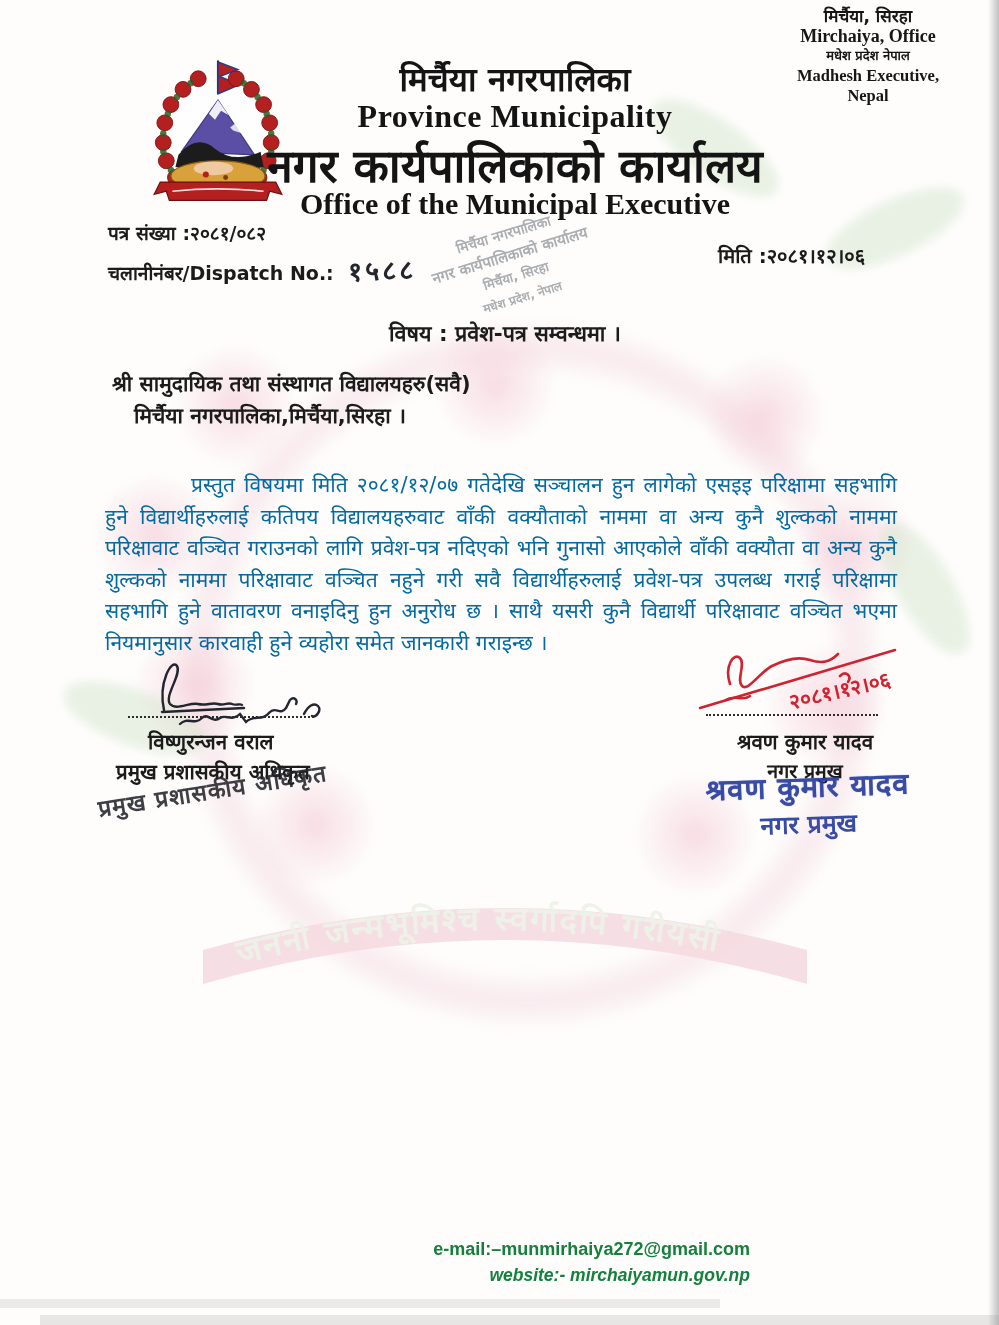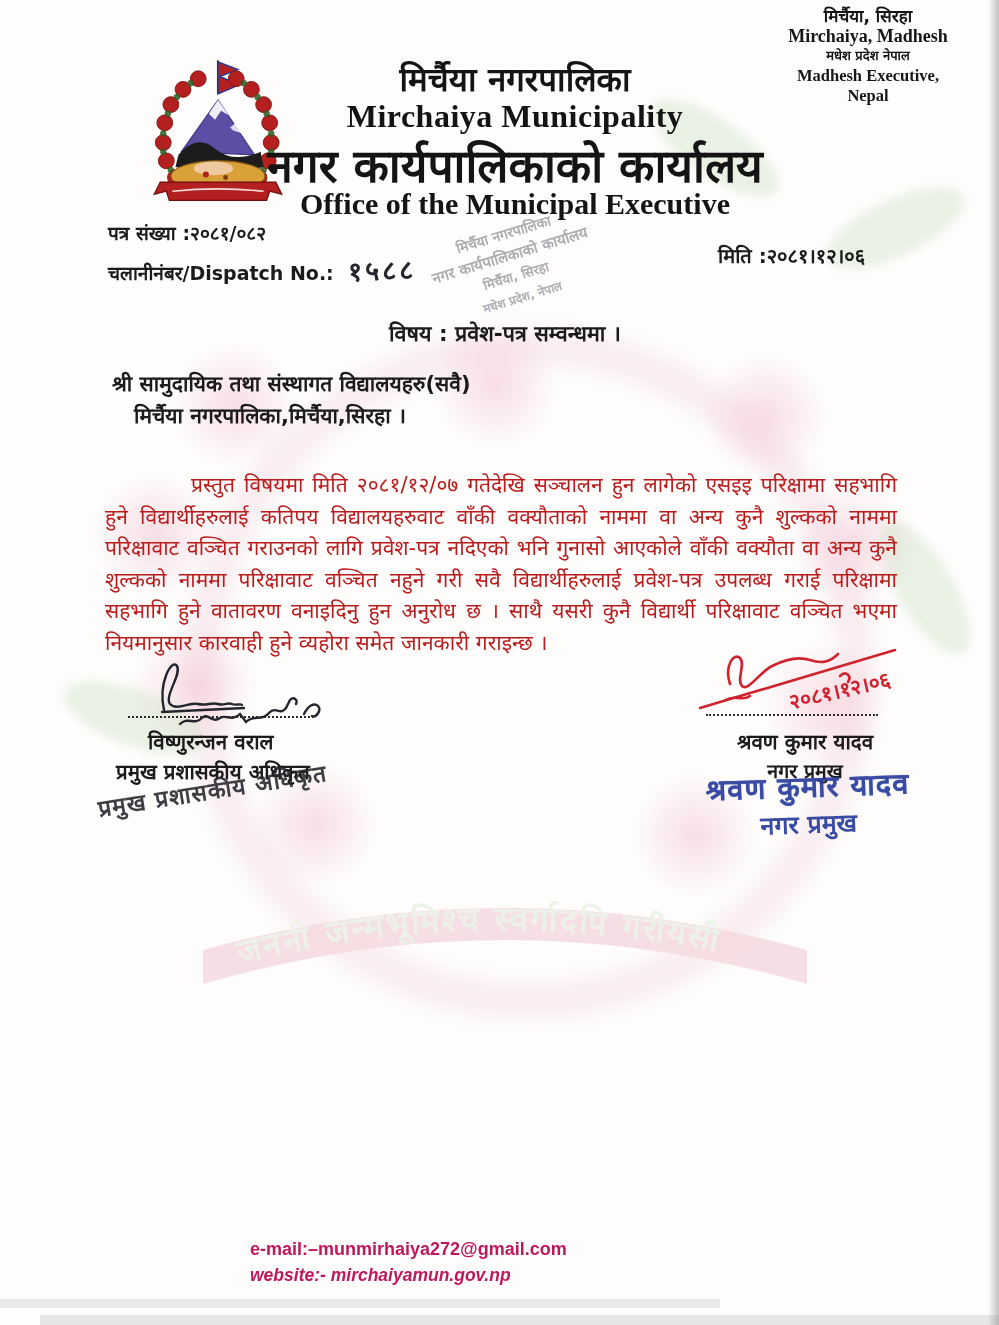--- a/index.html
+++ b/index.html
@@ -48,39 +48,39 @@
   .round-stamp{left:398px; top:222px; width:230px; transform:rotate(-17deg);
     text-align:center; color:#666c74; opacity:.55; font-weight:600; line-height:22px;}
   .round-stamp .s1{font-size:14px;}
   .round-stamp .s2{font-size:15px;}
   .round-stamp .s3{font-size:13px;}
   .round-stamp .s4{font-size:12px;}
   .subject{left:0; top:318px; width:1010px; text-align:center; font-size:21.5px; font-weight:bold;}
   .to1{left:112px; top:369px; font-size:21px; font-weight:600;}
   .to2{left:134px; top:401px; font-size:21px; font-weight:600;}
   .body-par{left:105px; top:470px; width:792px; font-size:21px; line-height:31.5px;
-    text-align:justify; text-indent:86px; font-weight:500; color:#b91c1c; margin:0;}
+    text-align:justify; text-indent:86px; font-weight:500; color:#0369a1; margin:0;}
   
   .dotline{border-bottom:2.5px dotted #2c2c2c; height:0;}
   .sig-name-l{left:148px; top:727px; font-size:20.5px; font-weight:600;}
   .sig-title-l{left:116px; top:757px; font-size:20.5px; font-weight:600;}
   .stamp-black{left:98px; top:792px; width:260px; font-size:23px; font-weight:bold;
     color:#23252b; opacity:.88; transform:rotate(-9deg); transform-origin:left center; letter-spacing:1px;}
   .sig-name-r{left:700px; top:727px; width:210px; text-align:center; font-size:20.5px; font-weight:600;}
   .sig-title-r{left:700px; top:757px; width:210px; text-align:center; font-size:19.5px; font-weight:600;}
   .stamp-blue{left:668px; top:766px; width:280px; text-align:center; transform:rotate(-2deg);
     color:#2b3f9e; opacity:.93;}
   .stamp-blue .b1{font-size:29px; font-weight:bold; letter-spacing:1px;
     text-shadow:0 0 1px rgba(43,63,158,.8);}
   .stamp-blue .b2{font-size:25px; font-weight:bold; margin-top:1px;}
   .hand-date-red{left:788px; top:676px; font-size:21px; font-weight:600; color:#cf2330;
     transform:rotate(-13deg);}
   
-  .footer{left:250px; top:1236px; width:500px; text-align:left; font-weight:bold;
-    font-family:"Liberation Sans", sans-serif; color:#be185d; line-height:26px;}
+  .footer{left:250px; top:1236px; width:500px; text-align:right; font-weight:bold;
+    font-family:"Liberation Sans", sans-serif; color:#15803d; line-height:26px;}
   .footer .f1{font-size:18px;}
   .footer .f2{font-size:17.5px;font-style:italic;}
   .footer .f3{font-size:17.5px;}
 </style>
 </head>
 <body>
 
 <div class="page">
 
   <div class="wm">
@@ -162,27 +162,27 @@
       <ellipse cx="50" cy="80" rx="31" ry="10" fill="#d9a13a" stroke="#8a5c12" stroke-width="0.8"></ellipse>
       <ellipse cx="47" cy="75" rx="13" ry="4.5" fill="#efc9a0"></ellipse>
       <circle cx="42" cy="79" r="2" fill="#b3201f"></circle>
       <circle cx="55" cy="81" r="1.6" fill="#7e3b0e"></circle>
 
       <path d="M12,84 L88,84 L92,92 L84,90 L82,96 L18,96 L16,90 L8,92 Z" fill="#b3201f" stroke="#6d0f0f" stroke-width="0.8"></path>
       <path d="M20,90 Q50,87 80,90" stroke="#ffffff" stroke-width="1.1" fill="none" opacity="0.85"></path>
     </svg>
 
     <div class="abs hdr-center hdr-np1 dev">मिर्चैया नगरपालिका</div>
-    <div class="abs hdr-center hdr-en1 lat">Mirchaiya Municipality</div>
+    <div class="abs hdr-center hdr-en1 lat">Province Municipality</div>
     <div class="abs hdr-center hdr-np2 dev">नगर कार्यपालिकाको कार्यालय</div>
     <div class="abs hdr-center hdr-en2 lat">Office of the Municipal Executive</div>
 
     <div class="abs addr">
       <div class="l1 dev">मिर्चैया, सिरहा</div>
-      <div class="l2">Mirchaiya, Madhesh</div>
+      <div class="l2">Mirchaiya, Office</div>
       <div class="l3 dev">मधेश प्रदेश नेपाल</div>
       <div class="l4">Madhesh Executive,</div>
       <div class="l5">Nepal</div>
     </div>
 
     <div class="abs meta-ln dev">पत्र संख्या :२०८१/०८२</div>
     <div class="abs meta-dl dev">
       <span>चलानीनंबर/Dispatch No.:</span><span class="hand-no">१५८८</span>
     </div>
     <div class="abs meta-date dev">मिति :२०८१।१२।०६</div>

